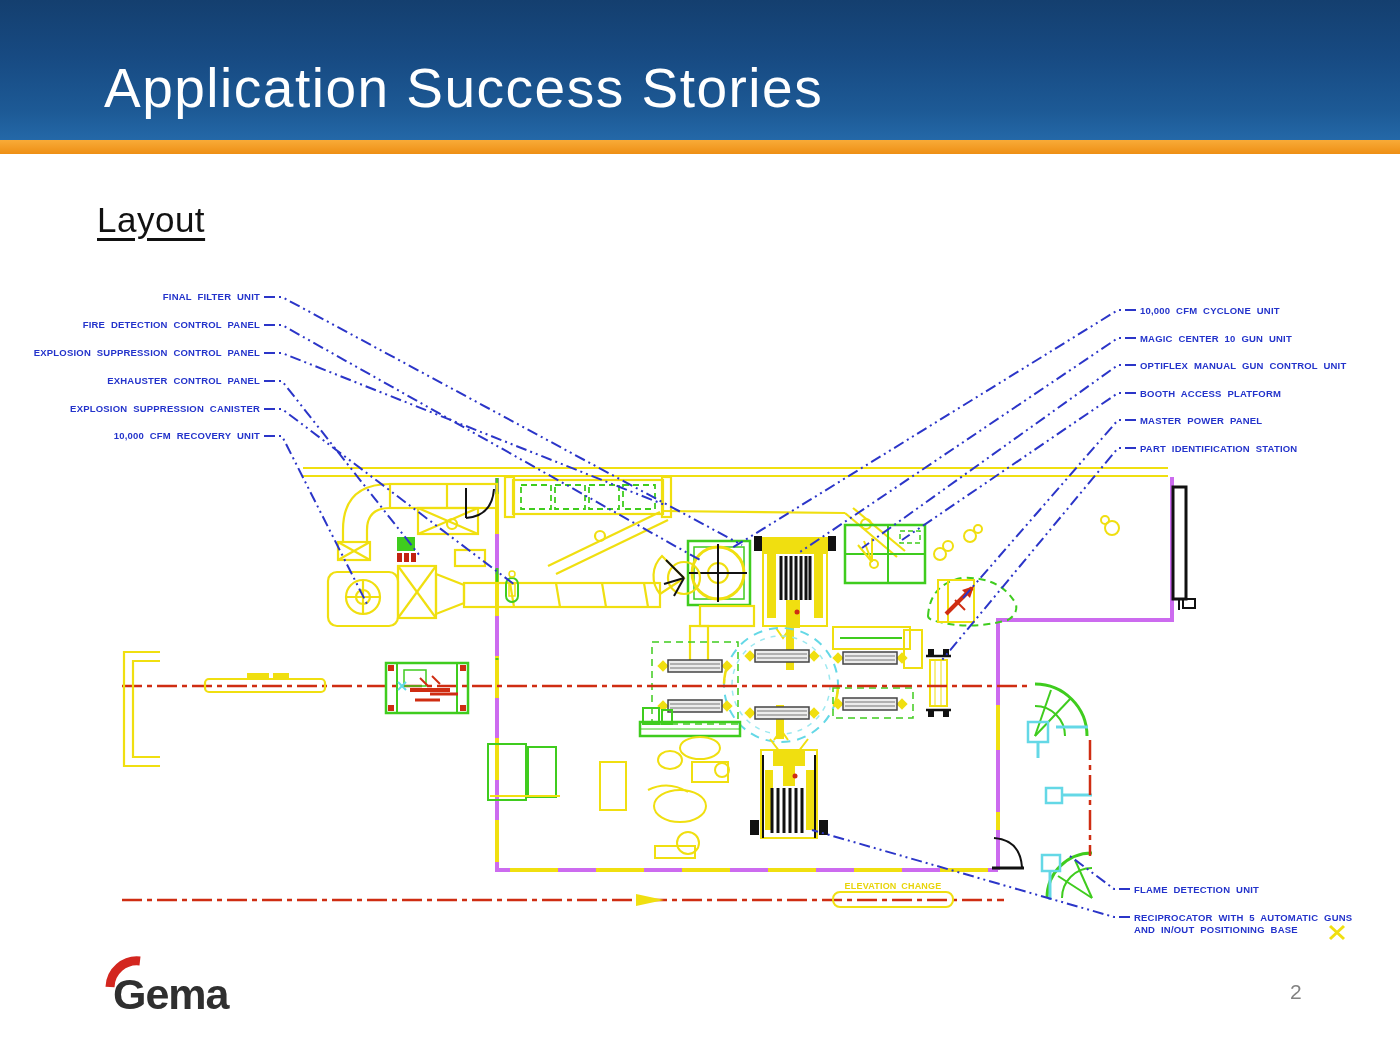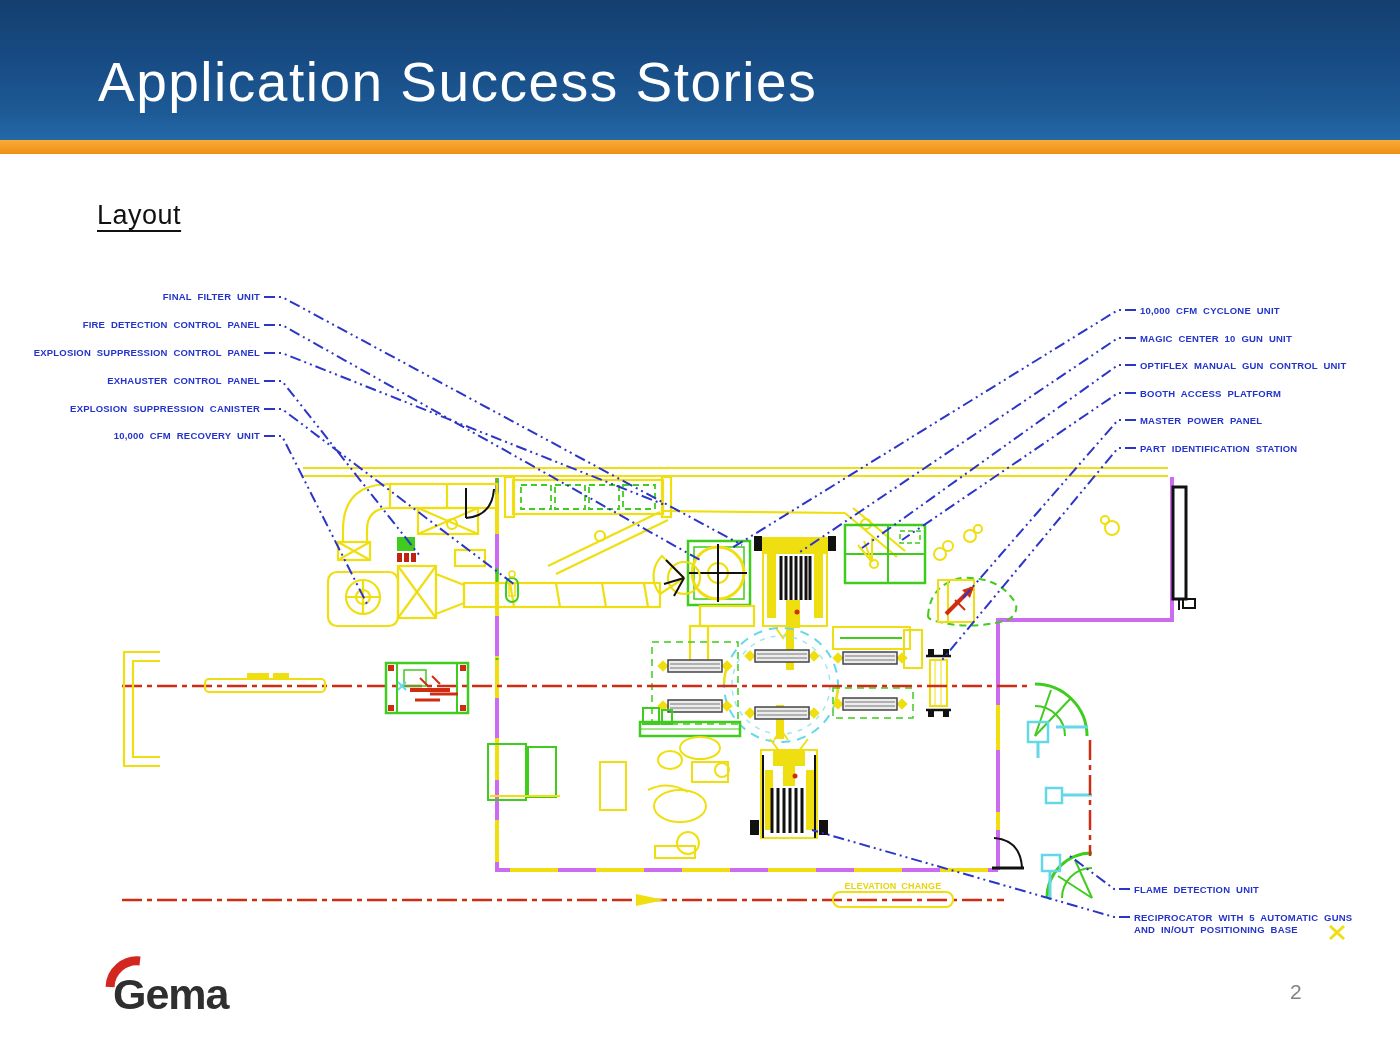--- a/index.html
+++ b/index.html
@@ -1,25 +1,25 @@
 <!DOCTYPE html>
 <html><head>
 <meta charset="utf-8">
 <style>
   html,body{margin:0;padding:0;}
   body{width:1400px;height:1050px;background:#fff;position:relative;overflow:hidden;
        font-family:"Liberation Sans", sans-serif;}
   .slide{position:absolute;inset:0;}
   .hdr{position:absolute;left:0;top:0;width:1400px;height:140px;
        background:linear-gradient(180deg,#143f6f 0%,#174a82 40%,#1d5a96 80%,#2468a8 100%);}
-  .hdr h1{position:absolute;left:98px;top:50px;margin:0;color:#ffffff;font-weight:500;
+  .hdr h1{position:absolute;left:98px;top:50px;margin:6px;color:#ffffff;font-weight:500;
        font-size:55px;letter-spacing:1.5px;}
   .accent{position:absolute;left:0;top:140px;width:1400px;height:14px;
        background:linear-gradient(180deg,#f8ab38,#ee8f14);}
-  .sec{position:absolute;left:97px;top:200px;font-size:27px;color:#111;font-weight:500;
+  .sec{position:absolute;left:97px;top:200px;font-size:35px;color:#111;font-weight:500;
        text-decoration:underline;text-underline-offset:6px;letter-spacing:0.5px;}
   .pagenum{position:absolute;left:1290px;top:980px;font-size:21px;color:#828282;}
   .logo{position:absolute;left:104px;top:955px;}
   svg text.cad{font-family:"Liberation Sans",sans-serif;font-size:9.5px;font-weight:bold;
        fill:#2333cb;letter-spacing:.2px;word-spacing:3px;}
   svg text.cady{font-family:"Liberation Sans",sans-serif;font-size:9px;font-weight:bold;
        fill:#e8d40a;letter-spacing:.2px;word-spacing:2px;}
 </style>
 </head>
 <body>

